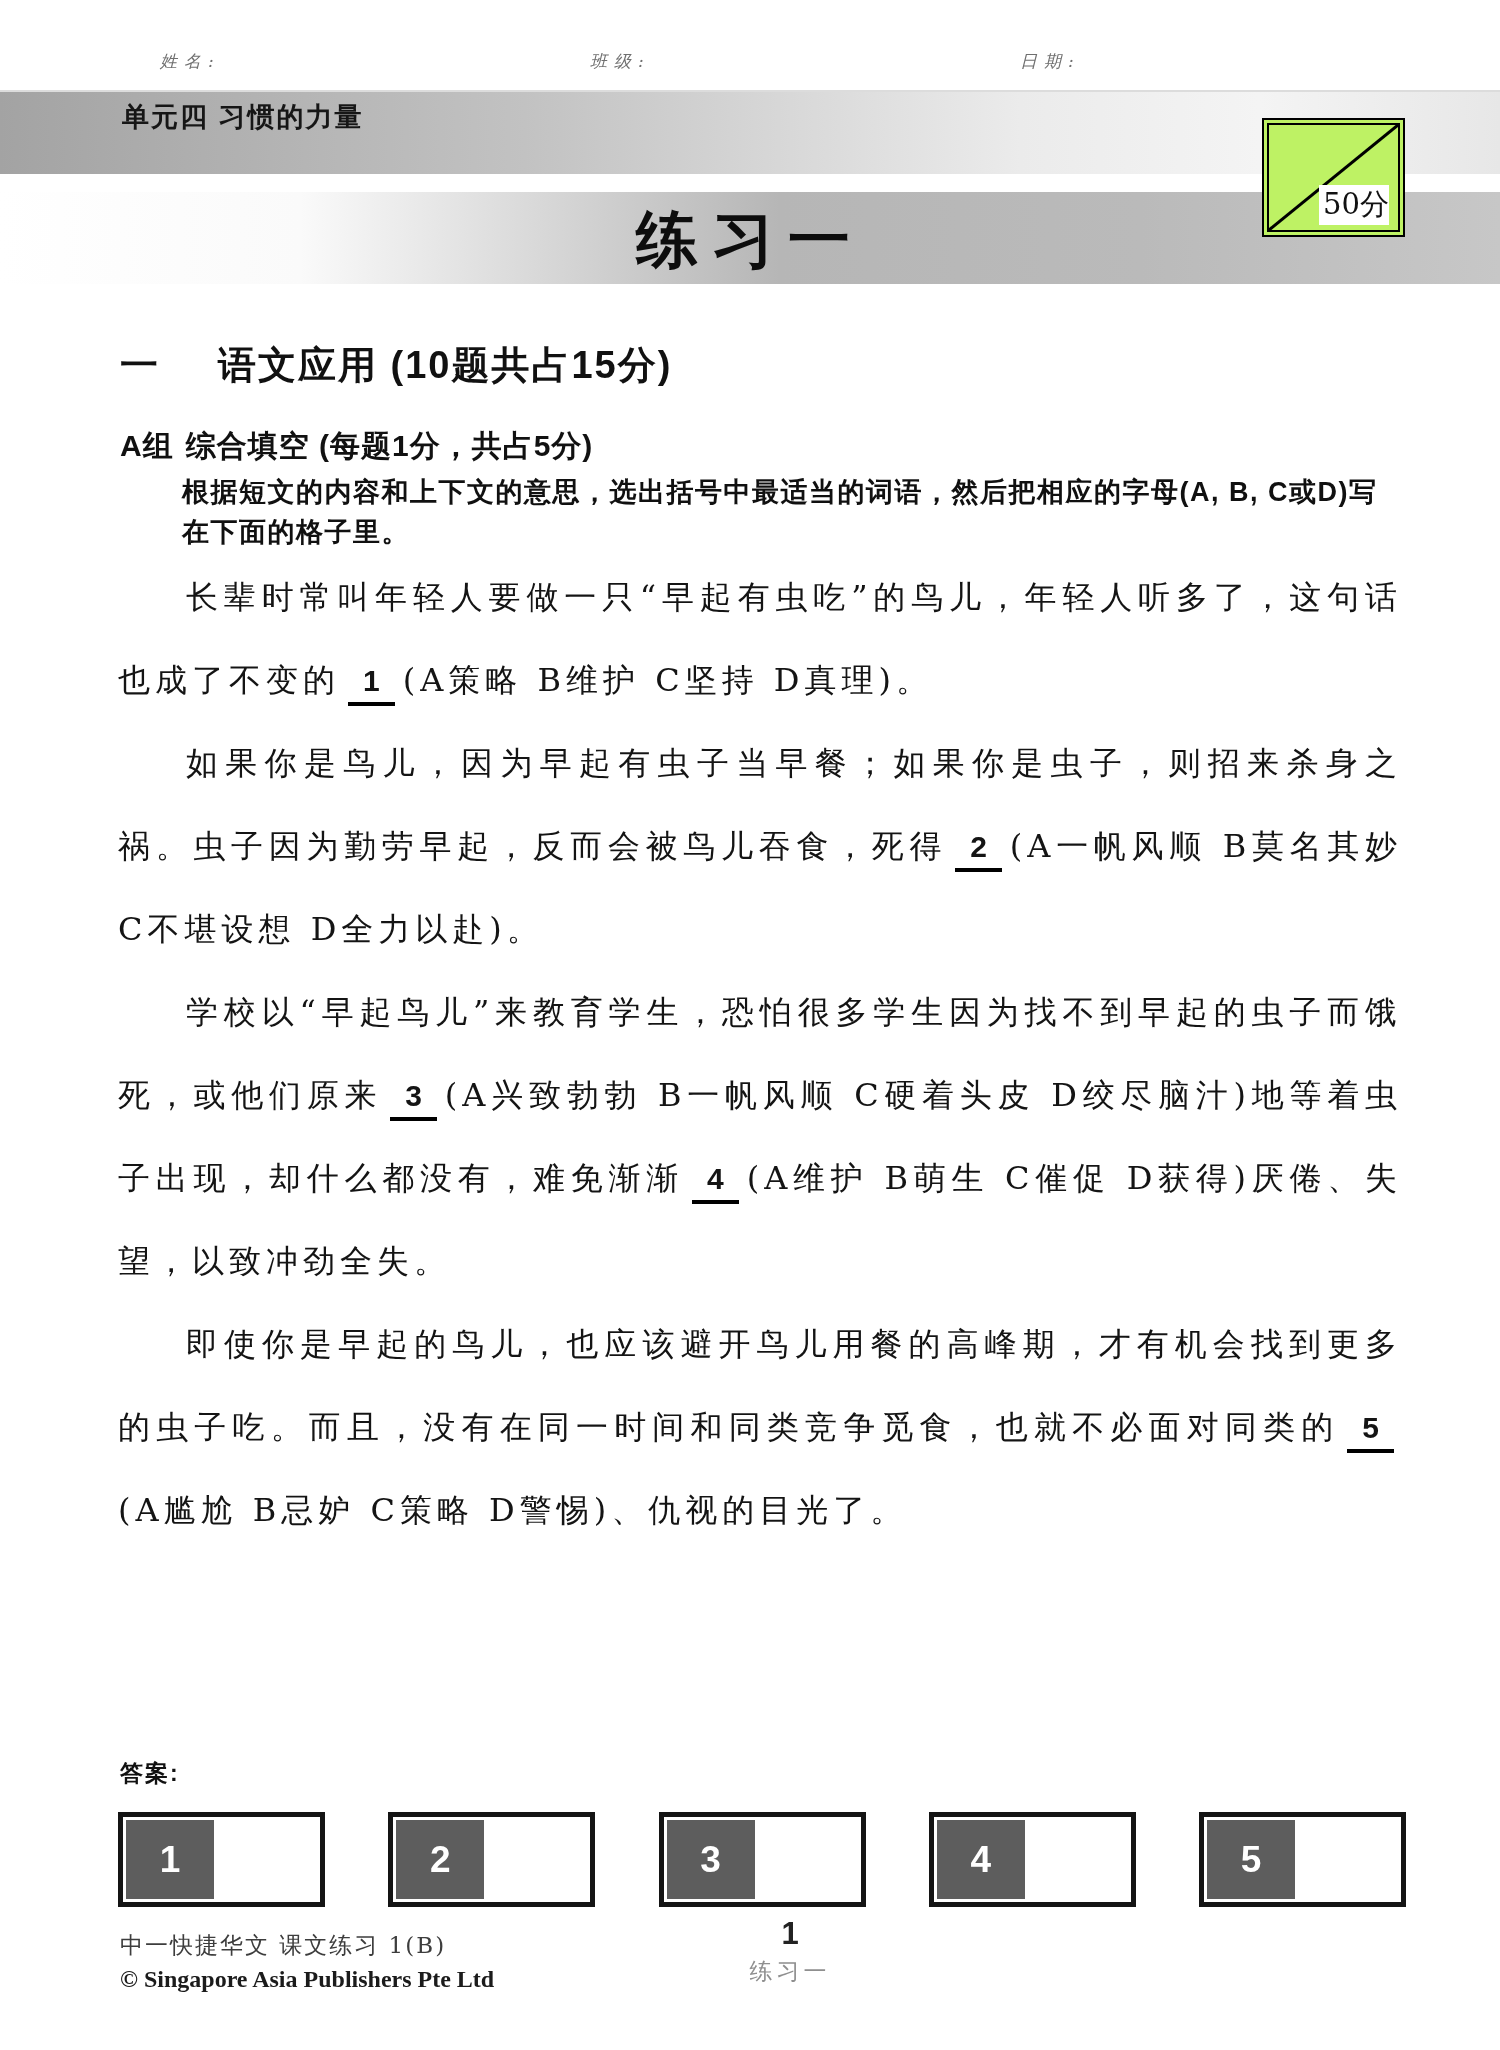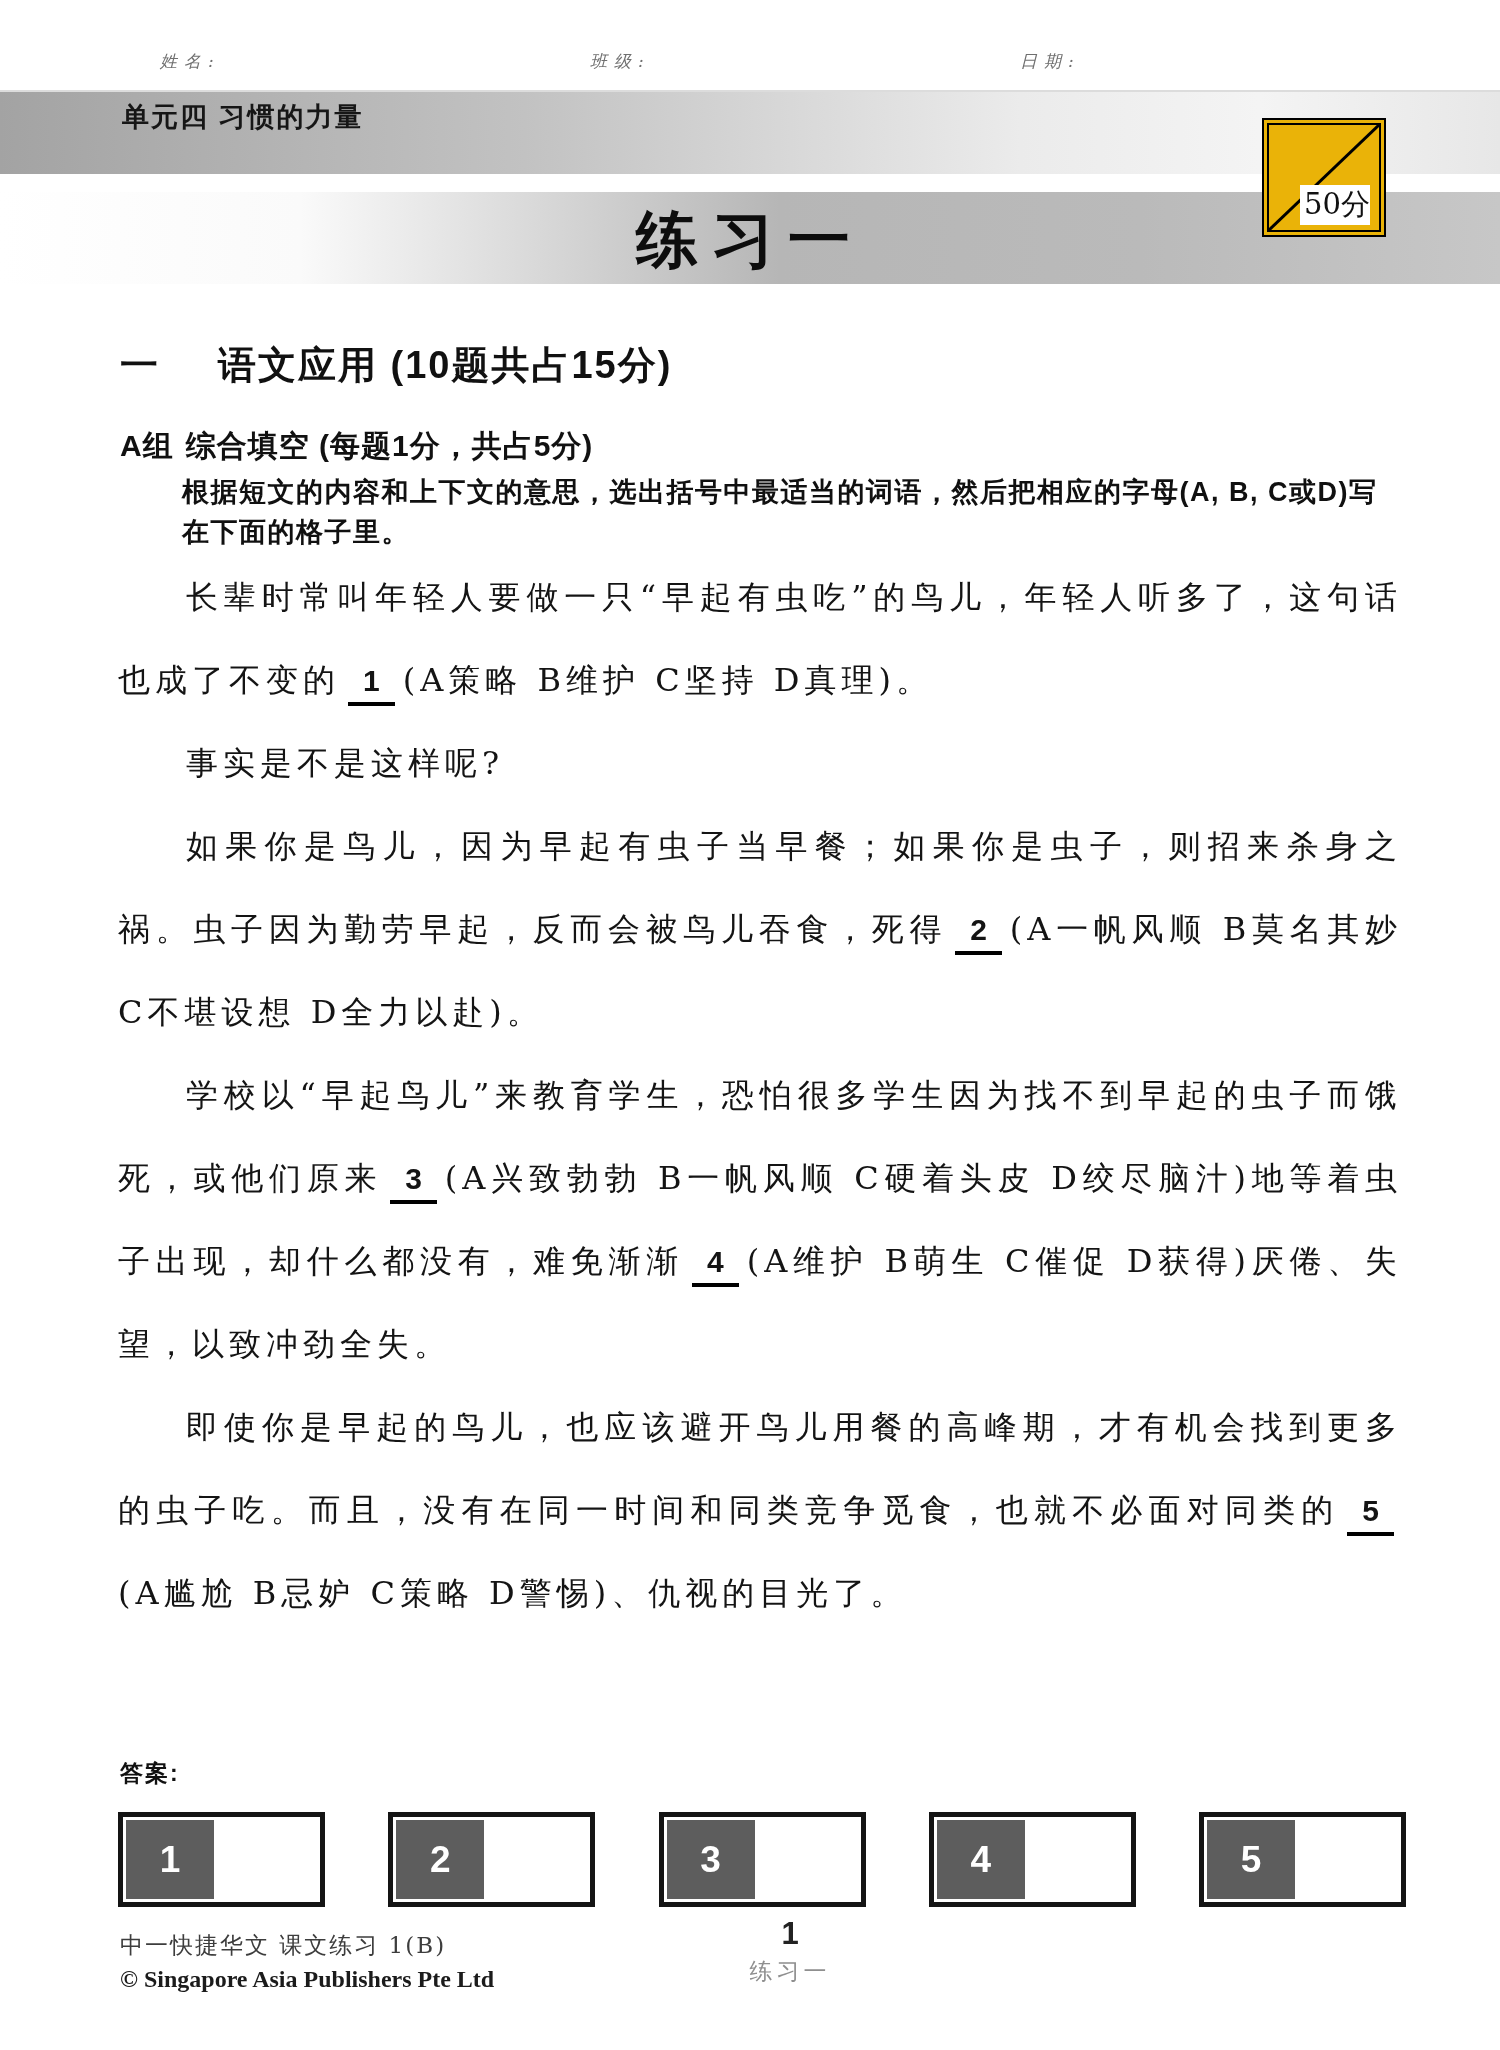--- a/index.html
+++ b/index.html
@@ -18,22 +18,22 @@
   .lesson-line { position:absolute; left:122px; top:44px; font-size:25px; letter-spacing:1px; }
   .lesson-bold { font-weight:bold; color:#1c1c1c; }
   .lesson-rest { color:#8b8b8b; font-family:"DejaVu Serif", serif; }
 
   .band2 { position:absolute; left:0; top:192px; width:1500px; height:92px;
     background:linear-gradient(to right,#ffffff 0%,#fafafa 20%,#b6b6b6 52%,#bababa 76%,#c7c7c7 100%); }
   .page-title { position:absolute; left:0; width:1500px; top:0; height:92px; line-height:96px;
     text-align:center; font-size:62px; font-weight:bold; letter-spacing:14px; color:#0d0d0d; }
 
   
-  .score-box { position:absolute; left:1262px; top:118px; width:124px; height:119px;
-    background:#eab308; border:2px solid #000; z-index:5; }
+  .score-box { position:absolute; left:1262px; top:118px; width:143px; height:119px;
+    background:#bef264; border:2px solid #000; z-index:5; }
   .score-inner { position:absolute; inset:3px; border:2px solid #000; }
   .score-inner svg { position:absolute; inset:0; width:100%; height:100%; }
   .score-label { position:absolute; right:9px; bottom:5px; font-size:29px; color:#111;
     font-family:"DejaVu Serif", serif; background:#fff; padding-left:4px; }
 
   
   .sec-head { position:absolute; left:120px; top:340px; display:flex; gap:58px;
     font-size:38px; font-weight:bold; letter-spacing:2px; }
   .grp-head { position:absolute; left:120px; top:426px; display:flex; gap:12px;
     font-size:30px; font-weight:bold; letter-spacing:1px; }
@@ -98,21 +98,20 @@
 
 <div class="grp-head">
   <span>A组</span>
   <span>综合填空 (每题1分，共占5分)</span>
 </div>
 
 <div class="instruction">根据短文的内容和上下文的意思，选出括号中最适当的词语，然后把相应的字母(A, B, C或D)写在下面的格子里。</div>
 
 <div class="passage" id="passage">
     <p><span>长辈时常叫年轻人要做一只“早起有虫吃”的鸟儿，年轻人听多了，这句话也成了不变的</span><span class="blank">1</span><span>(A策略  B维护  C坚持  D真理)。</span></p>
-    <p><span>事实是不是这样呢?</span></p>
     <p><span>如果你是鸟儿，因为早起有虫子当早餐；如果你是虫子，则招来杀身之祸。虫子因为勤劳早起，反而会被鸟儿吞食，死得</span><span class="blank">2</span><span>(A一帆风顺 B莫名其妙  C不堪设想  D全力以赴)。</span></p>
     <p><span>学校以“早起鸟儿”来教育学生，恐怕很多学生因为找不到早起的虫子而饿死，或他们原来</span><span class="blank">3</span><span>(A兴致勃勃  B一帆风顺  C硬着头皮 D绞尽脑汁)地等着虫子出现，却什么都没有，难免渐渐</span><span class="blank">4</span><span>(A维护  B萌生 C催促  D获得)厌倦、失望，以致冲劲全失。</span></p>
     <p><span>即使你是早起的鸟儿，也应该避开鸟儿用餐的高峰期，才有机会找到更多的虫子吃。而且，没有在同一时间和同类竞争觅食，也就不必面对同类的</span><span class="blank">5</span><span>(A尴尬  B忌妒  C策略  D警惕)、仇视的目光了。</span></p>
   </div>
 
 <div class="answers-label">答案:</div>
 <div class="answer-row" id="answer-row">
     <div class="abox">
       <div class="anum">1</div>
       <div class="acell"></div>

